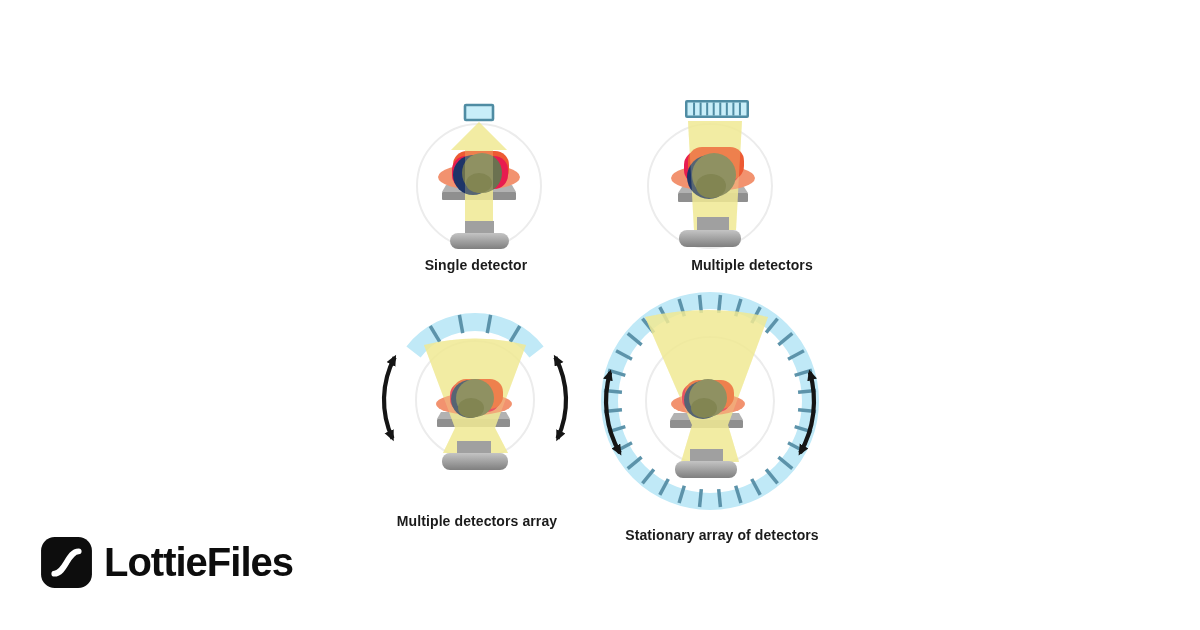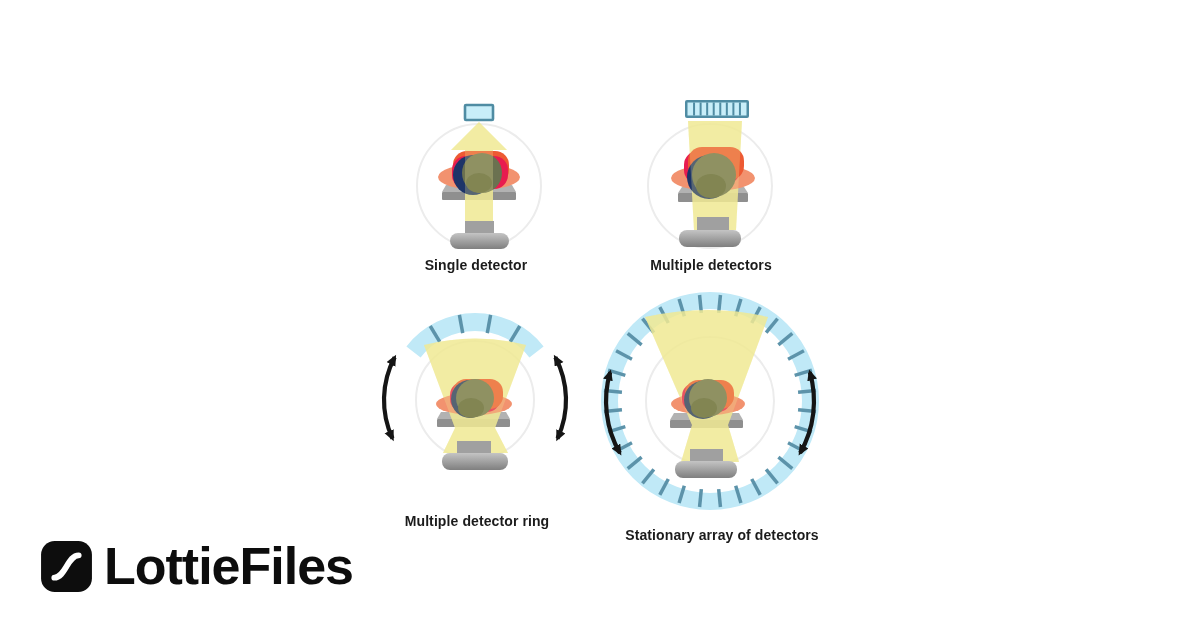--- a/index.html
+++ b/index.html
@@ -25,21 +25,21 @@
   .det-frame{fill:var(--det-border,#4f8ca3);}
   .det-cell{fill:var(--det-fill,#c8eef9);}
   .det-rect{fill:var(--det-fill,#c8eef9);stroke:var(--det-border,#4f8ca3);stroke-width:2.6;}
   .arc-det{fill:var(--ring-fill,#c0e9f7);}
   .tick{stroke:var(--ring-tick,#5c93aa);stroke-width:3.5;}
   .cell-div{stroke:var(--det-border,#4f8ca3);stroke-width:2;}
   .ring-band{fill:none;stroke:var(--ring-fill,#c0e9f7);stroke-width:17;}
   .rot-arrow{fill:none;stroke:var(--arrow,#151515);stroke-width:4.2;}
   
   #logo{position:absolute;left:40px;top:536px;display:flex;align-items:center;gap:11px;}
-  #logo-text{font-weight:bold;font-size:52px;letter-spacing:-1px;color:var(--logo,#0d0d0d);}
+  #logo-text{font-weight:bold;font-size:40px;letter-spacing:-1px;color:var(--logo,#0d0d0d);}
 </style>
 </head>
 <body>
 
 <div id="stage" style="--bg: #FFFFFF; --beam: #F0EA93; --det-fill: #C8EEF9; --det-border: #4F8CA3; --ring-fill: #C0E9F7; --ring-tick: #5C93AA; --arms: #F2926F; --torso-red: #E81C4F; --torso-orange: #ED5A33; --head-navy: #1D3468; --head-olive: #6B7150; --head-blob: #59603A; --table-top: #B2B2B2; --table-front: #8F8F8F; --gantry: #ECECEC; --arrow: #151515; --label: #1B1B1B; --logo: #0D0D0D;">
 
   <svg width="0" height="0" style="position:absolute" aria-hidden="true">
     <defs>
       <linearGradient id="tubeGrad" x1="0" y1="0" x2="0" y2="1">
         <stop offset="0" stop-color="#C4C4C4"></stop>
@@ -201,22 +201,22 @@
     <path class="beam-over" d="M50,31 Q115,17 173,31 L133,139 L144,176 L86,176 L97,139 Z"></path>
     <g>
       <rect class="tube-ped" x="95" y="163" width="33" height="13"></rect>
       <rect class="tube-base" x="80" y="175" width="62" height="17" rx="8"></rect>
     </g>
     <path class="rot-arrow" d="M15.1,86.3 A104,104 0 0 0 24.9,167" marker-start="url(#ah-start)" marker-end="url(#ah-end)"></path>
     <path class="rot-arrow" d="M214.9,86.3 A104,104 0 0 1 205.1,167" marker-start="url(#ah-start)" marker-end="url(#ah-end)"></path>
   </svg>
 
   <div class="cap" style="left:476px;top:257px">Single detector</div>
-  <div class="cap" style="left:711px;top:257px">Multiple detectors</div>
-  <div class="cap" style="left:477px;top:513px">Multiple detector ring</div>
+  <div class="cap" style="left:752px;top:257px">Multiple detectors</div>
+  <div class="cap" style="left:477px;top:513px">Multiple detectors array</div>
   <div class="cap" style="left:722px;top:527px">Stationary array of detectors</div>
 
   <div id="logo">
     <svg width="53" height="53" viewBox="0 0 100 100">
       <rect x="2" y="2" width="96" height="96" rx="26" fill="#0D0D0D"></rect>
       <path d="M27,71 C48,71 52,29 73,29" fill="none" stroke="#ffffff" stroke-width="11" stroke-linecap="round"></path>
     </svg>
     <span id="logo-text">LottieFiles</span>
   </div>
 

